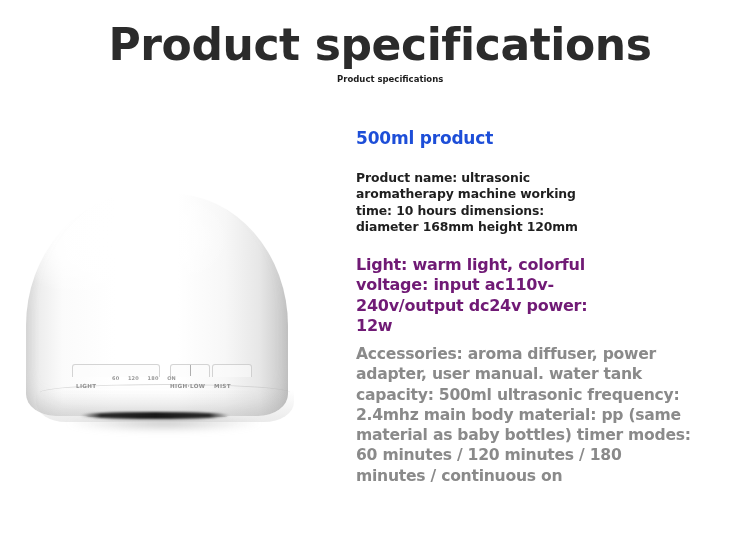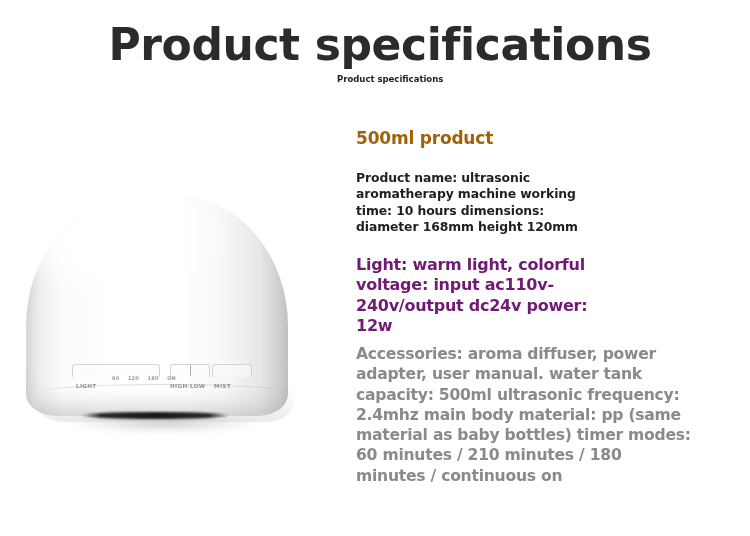--- a/index.html
+++ b/index.html
@@ -181,21 +181,21 @@
   }
 
   
   .spec-col { position: absolute; left: 356px; }
 
   #spec-heading {
     top: 128px;
     width: 300px;
     font-size: 17px;
     font-weight: bold;
-    color: #a16207;
+    color: #1d4ed8;
     letter-spacing: -0.2px;
   }
   #spec-intro {
     top: 170px;
     width: 252px;
     font-size: 12.4px;
     font-weight: bold;
     color: #1f1f1f;
     line-height: 1.32;
     letter-spacing: -0.1px;
@@ -258,13 +258,13 @@
     <div class="ctrl-label" id="label-mist">MIST</div>
   </div>
 </div>
 
 <div class="spec-col" id="spec-heading">500ml product</div>
 
 <div class="spec-col" id="spec-intro">Product name: ultrasonic aromatherapy machine working time: 10 hours dimensions: diameter 168mm height 120mm</div>
 
 <div class="spec-col" id="spec-power">Light: warm light, colorful voltage: input ac110v-240v/output dc24v power: 12w</div>
 
-<div class="spec-col" id="spec-accessories">Accessories: aroma diffuser, power adapter, user manual. water tank capacity: 500ml ultrasonic frequency: 2.4mhz main body material: pp (same material as baby bottles) timer modes: 60 minutes / 210 minutes / 180 minutes / continuous on</div>
+<div class="spec-col" id="spec-accessories">Accessories: aroma diffuser, power adapter, user manual. water tank capacity: 500ml ultrasonic frequency: 2.4mhz main body material: pp (same material as baby bottles) timer modes: 60 minutes / 120 minutes / 180 minutes / continuous on</div>
 
 </body></html>

